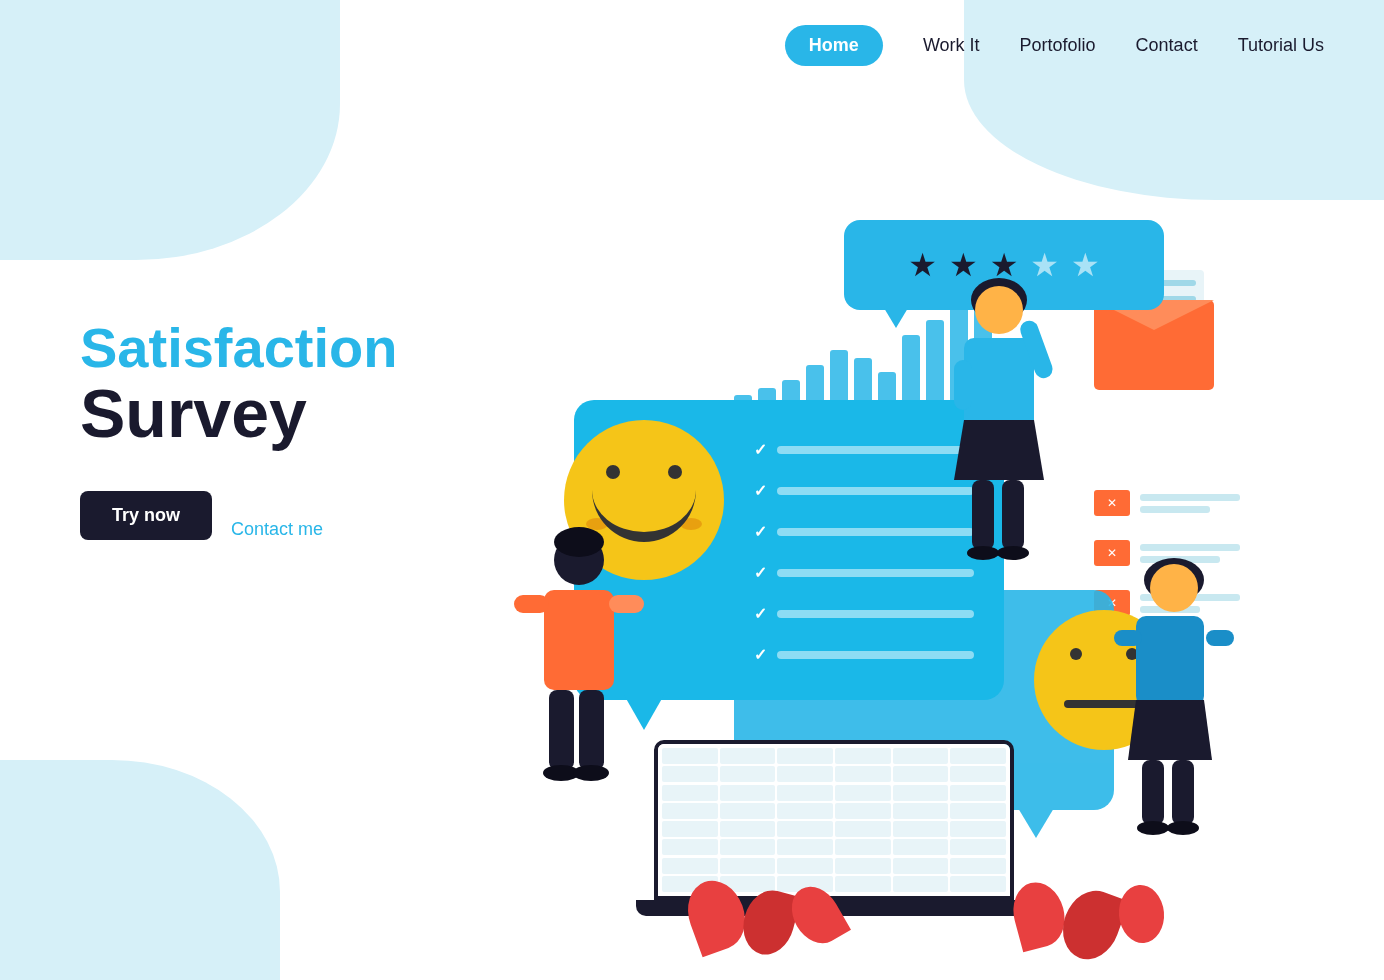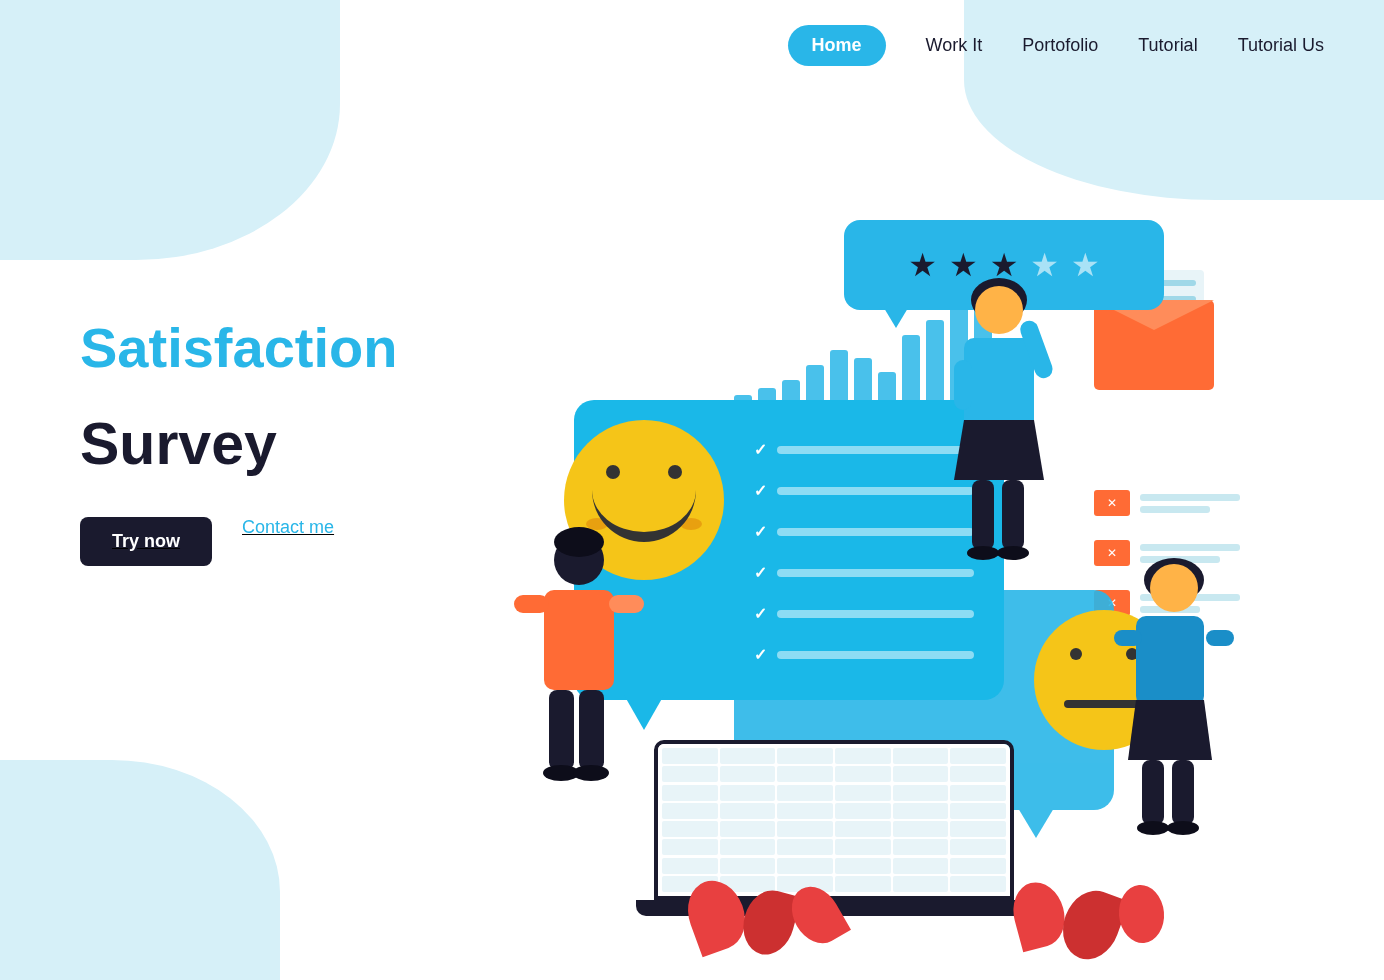--- a/index.html
+++ b/index.html
@@ -72,32 +72,30 @@
       left: 80px;
       z-index: 10;
     }
     .title-satisfaction {
       font-size: 56px;
       font-weight: 900;
       color: #29b6e8;
       line-height: 1;
     }
     .title-survey {
-      font-size: 59px;
+      font-size: 68px;
       font-weight: 900;
       color: #1a1a2e;
       line-height: 1.1;
-      margin-top: 36px;
     }
     .btn-row {
       display: flex;
-      align-items: flex-start;
-      gap: 30px;
+      align-items: flex-end;
+      gap: 19px;
       margin-top: 40px;
-      text-decoration: underline;
     }
     .btn-try {
       background: #1a1a2e;
       color: white;
       padding: 14px 32px;
       border-radius: 8px;
       font-size: 18px;
       font-weight: 600;
       cursor: pointer;
       border: none;
@@ -448,21 +446,21 @@
 <div class="main-bg"></div>
 
 <div class="bg-blob-top-left"></div>
 <div class="bg-blob-top-right"></div>
 <div class="bg-blob-bottom-left"></div>
 
 <nav>
   <a class="nav-item active">Home</a>
   <a class="nav-item">Work It</a>
   <a class="nav-item">Portofolio</a>
-  <a class="nav-item">Tutorial</a>
+  <a class="nav-item">Contact</a>
   <a class="nav-item">Tutorial Us</a>
 </nav>
 
 <div class="left-content">
   <div class="title-satisfaction">Satisfaction</div>
   <div class="title-survey">Survey</div>
   <div class="btn-row">
     <button class="btn-try">Try now</button>
     <button class="btn-remind">Contact me</button>
   </div>

